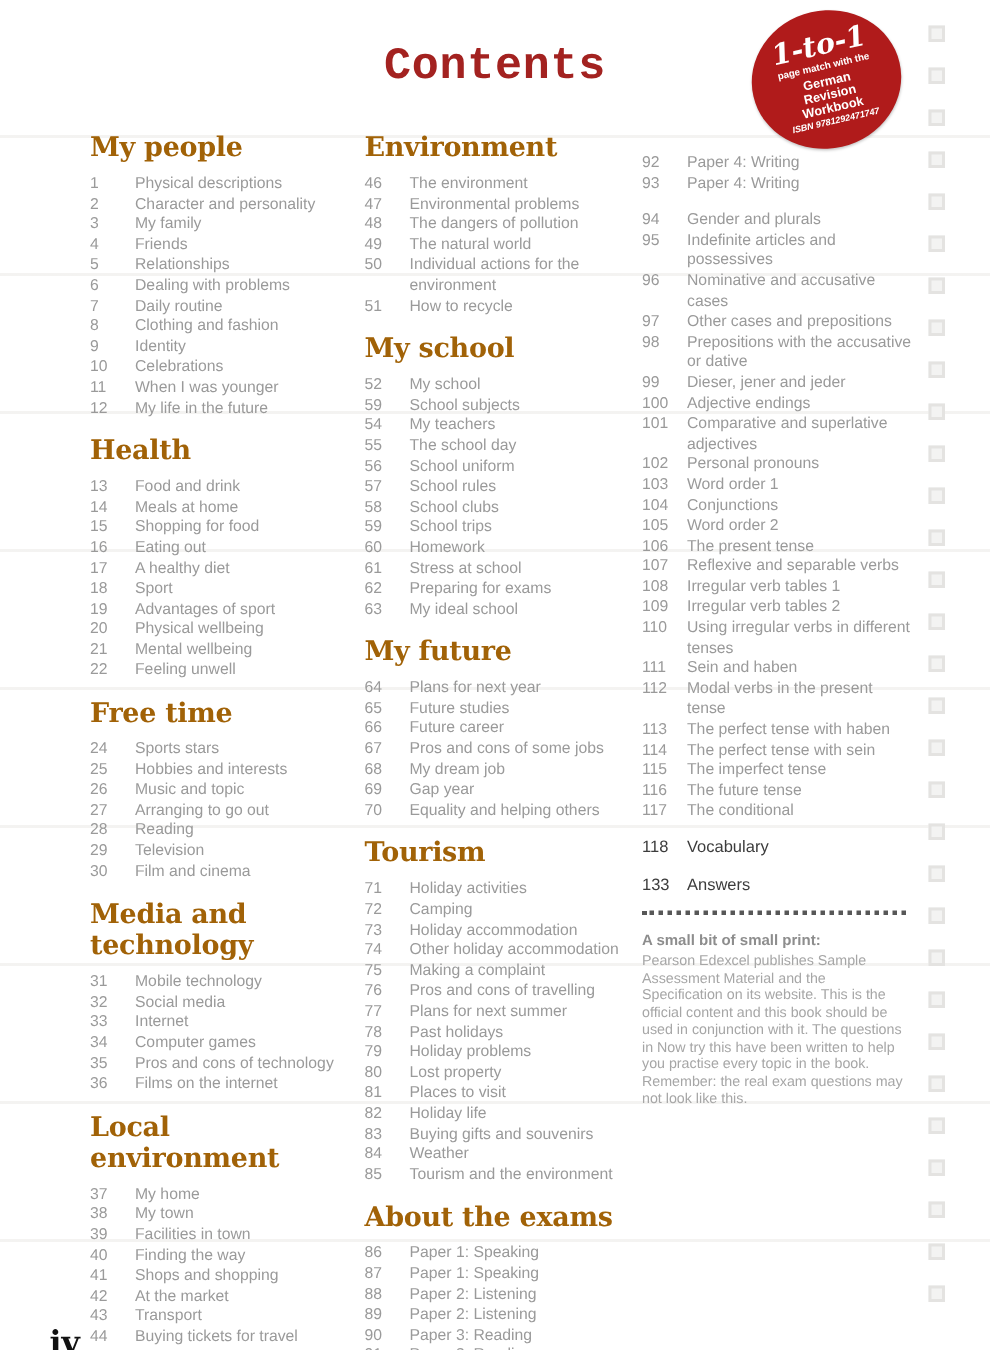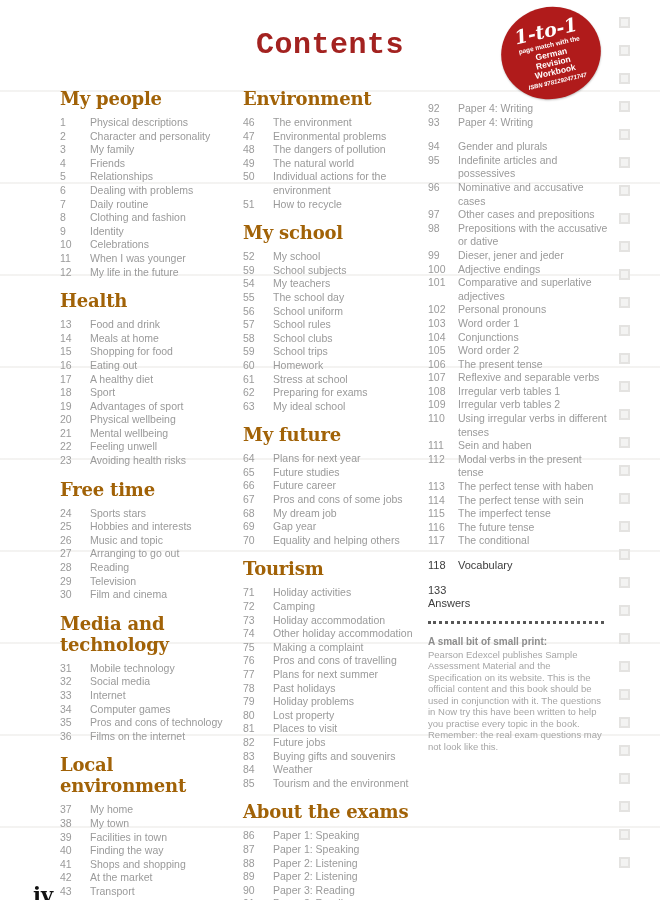--- a/index.html
+++ b/index.html
@@ -41,21 +41,21 @@
   .col3 .section:first-child{margin-top:14px;}
   .section-title{
     font-family:"DejaVu Serif",serif;font-weight:bold;font-size:18px;
     color:#a16207;line-height:21px;margin:0 0 7px 0;letter-spacing:-.2px;
   }
   .row{display:flex;font-size:10.5px;color:#9a9a9a;line-height:13.6px;}
   .row .num{width:30px;flex:none;}
   .row .label{flex:1;}
   .row.italic .label{}
   .row.strong{color:#3c3c3c;font-size:11px;}
-  .row.spaced{margin-top:11px;flex-direction:column;}
+  .row.spaced{margin-top:11px;}
   
   .smallprint{margin-top:10px;width:176px;}
   .dotted-rule{border-top:3px dotted #575757;height:0;margin:0 0 8px 0;}
   .sp-heading{font-size:10px;font-weight:bold;color:#8d8d8d;margin:12px 0 2px 0;}
   .sp-body{font-size:9.5px;color:#a6a6a6;line-height:11.5px;margin:0;}
   .page-number{
     position:absolute;left:33px;top:882px;font-family:"DejaVu Serif",serif;
     font-weight:bold;font-size:21px;color:#111;
   }
 </style>
@@ -195,24 +195,20 @@
           <span class="label">Physical wellbeing</span>
         </div>
         <div class="row">
           <span class="num">21</span>
           <span class="label">Mental wellbeing</span>
         </div>
         <div class="row">
           <span class="num">22</span>
           <span class="label">Feeling unwell</span>
         </div>
-        <div class="row">
-          <span class="num">23</span>
-          <span class="label">Avoiding health risks</span>
-        </div>
       </div>
       <div class="section">
         <h2 class="section-title">Free time</h2>
         <div class="row">
           <span class="num">24</span>
           <span class="label">Sports stars</span>
         </div>
         <div class="row">
           <span class="num">25</span>
           <span class="label">Hobbies and interests</span>
@@ -454,21 +450,21 @@
         <div class="row">
           <span class="num">80</span>
           <span class="label">Lost property</span>
         </div>
         <div class="row">
           <span class="num">81</span>
           <span class="label">Places to visit</span>
         </div>
         <div class="row">
           <span class="num">82</span>
-          <span class="label">Future jobs</span>
+          <span class="label">Holiday life</span>
         </div>
         <div class="row">
           <span class="num">83</span>
           <span class="label">Buying gifts and souvenirs</span>
         </div>
         <div class="row">
           <span class="num">84</span>
           <span class="label">Weather</span>
         </div>
         <div class="row">

